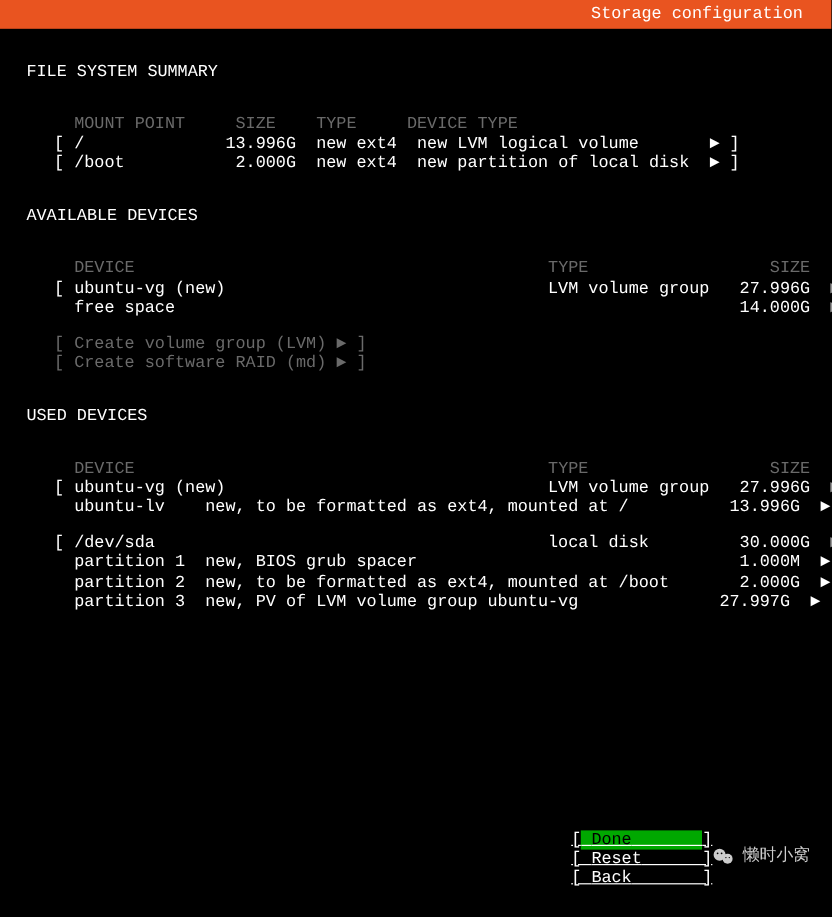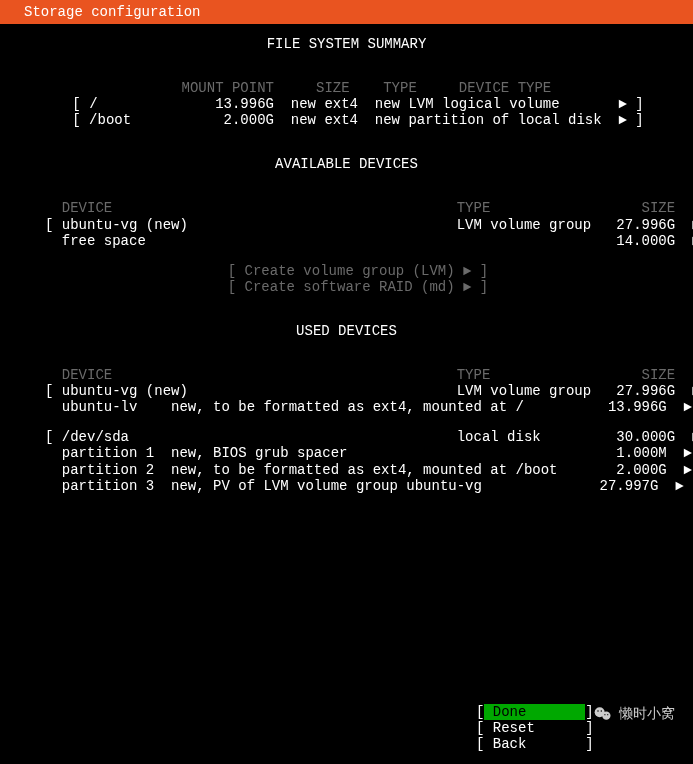--- a/index.html
+++ b/index.html
@@ -16,46 +16,47 @@
       width: 693px;
       height: 764px;
       overflow: hidden;
       position: relative;
     }
     .header-bar {
       background: #e95420;
       color: #fff;
       padding: 4px 24px;
       height: 24px;
+      text-align: right;
     }
     .content {
-      padding: 12px 22px 10px 22px;
-      text-align: center;
+      padding: 28px 22px 10px 22px;
     }
     .section-title {
       color: #fff;
       margin-bottom: 14px;
     }
     .dimmed {
       color: #6a6a6a;
     }
     .row {
       white-space: pre;
       margin-left: 23px;
     }
     .section-gap {
       height: 28px;
     }
     .mini-gap {
       height: 14px;
     }
     .bottom-buttons {
       position: absolute;
-      bottom: 12px;
+      bottom: 24px;
       left: 476px;
+      text-decoration: underline;
     }
     .btn-row {
       white-space: pre;
     }
     .btn-selected {
       background: #00a800;
       color: #000;
     }
     .watermark {
       position: absolute;

